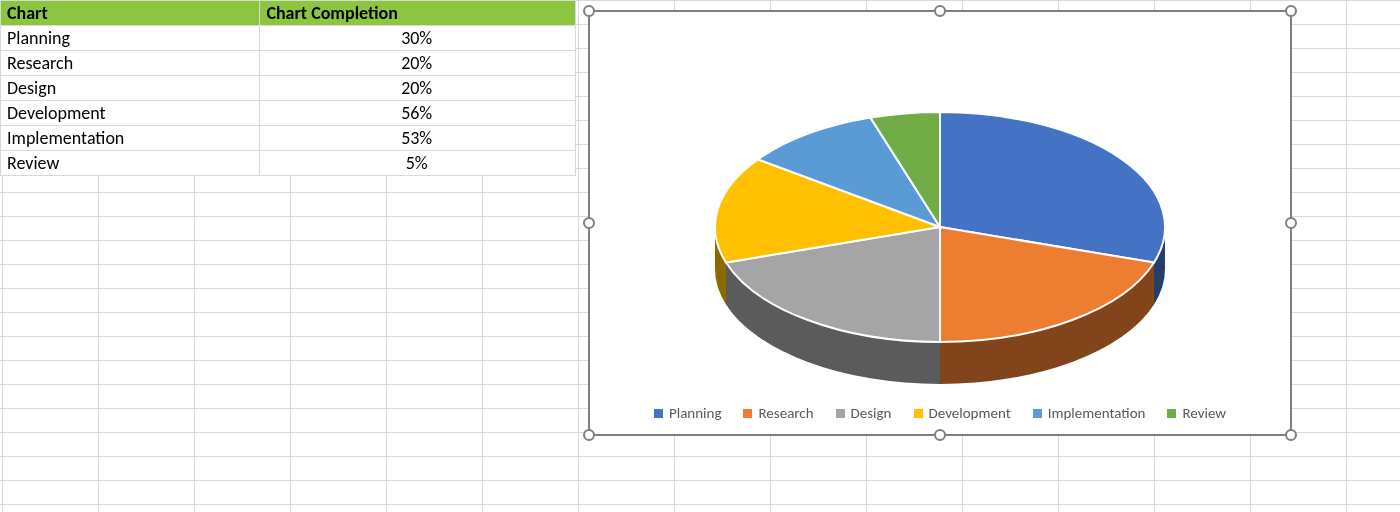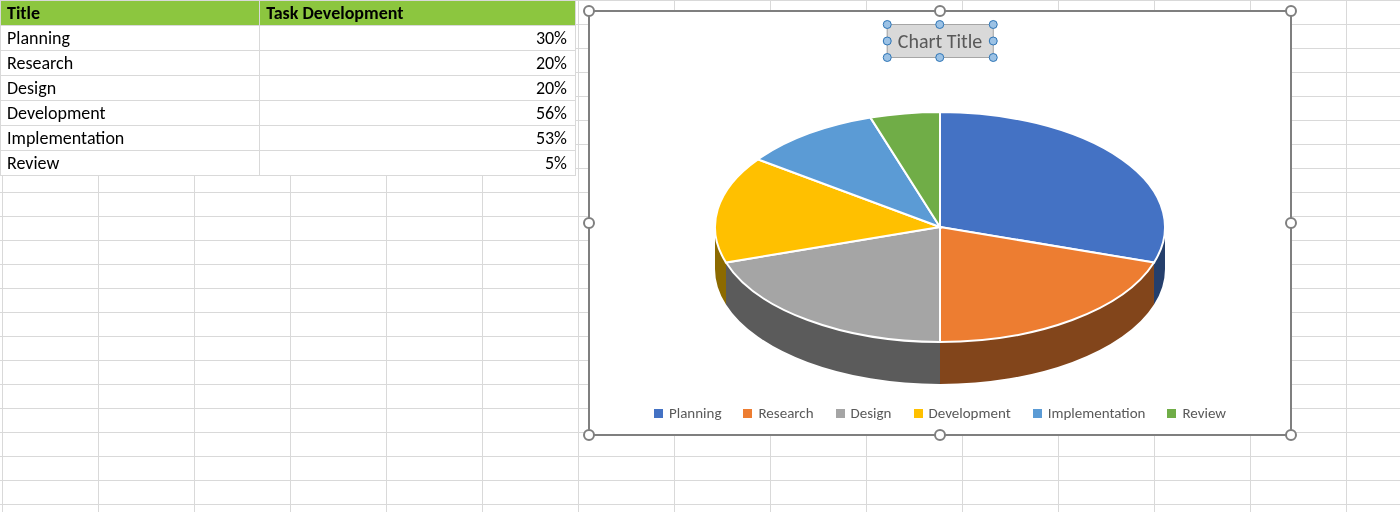--- a/index.html
+++ b/index.html
@@ -9,21 +9,21 @@
   .grid{position:absolute;left:0;top:0;right:0;bottom:0;
     background-image:
       linear-gradient(to right,#d9d9d9 1px,transparent 1px),
       linear-gradient(to bottom,#d9d9d9 1px,transparent 1px);
     background-size:96px 24px;
     background-position:578px 0,0 0;}
   
   .tbl{position:absolute;left:0;top:0;width:576px;border-collapse:collapse;background:#fff}
   .tbl th,.tbl td{border:1px solid #d9d9d9;padding:0 6px;height:24px;text-align:left;font-weight:400;font-size:18px;white-space:nowrap}
   .tbl th{background:#8cc63f;font-weight:700}
-  .tbl td.val{text-align:right;padding-right:8px}
+  .tbl td.val{text-align:center;padding-right:8px}
 
   
   .chartbox{position:absolute;left:588px;top:10px;width:704px;height:426px;
     background:#fff;border:2px solid #7f7f7f;box-sizing:border-box}
   .handle{position:absolute;width:12px;height:12px;border:2px solid #7f7f7f;background:#fff;border-radius:50%;box-sizing:border-box}
   .h-tl{left:-7px;top:-7px}.h-tr{right:-7px;top:-7px}.h-bl{left:-7px;bottom:-7px}.h-br{right:-7px;bottom:-7px}
   .h-tm{left:50%;top:-7px;transform:translateX(-50%)}
   .h-bm{left:50%;bottom:-7px;transform:translateX(-50%)}
   .h-ml{left:-7px;top:50%;transform:translateY(-50%)}
   .h-mr{right:-7px;top:50%;transform:translateY(-50%)}
@@ -43,22 +43,22 @@
 </style>
 </head>
 <body>
 
 <div class="stage">
   <div class="grid"></div>
 
   <table class="tbl">
     <tbody>
         <tr>
-      <th style="width:258px">Title</th>
-      <th style="width:318px">Task Development</th>
+      <th style="width:258px">Chart</th>
+      <th style="width:318px">Chart Completion</th>
     </tr>
     <tr>
           <td>Planning</td>
           <td class="val">30%</td>
         </tr>
     <tr>
           <td>Research</td>
           <td class="val">20%</td>
         </tr>
     <tr>
@@ -83,31 +83,20 @@
   <div class="chartbox">
     <span class="handle h-tl"></span>
     <span class="handle h-tm"></span>
     <span class="handle h-tr"></span>
     <span class="handle h-ml"></span>
     <span class="handle h-mr"></span>
     <span class="handle h-bl"></span>
     <span class="handle h-bm"></span>
     <span class="handle h-br"></span>
 
-    <div class="title-wrap">
-      <div class="title-sel"><span>Chart Title</span></div>
-      <span class="tdot td-tl"></span>
-      <span class="tdot td-tm"></span>
-      <span class="tdot td-tr"></span>
-      <span class="tdot td-ml"></span>
-      <span class="tdot td-mr"></span>
-      <span class="tdot td-bl"></span>
-      <span class="tdot td-bm"></span>
-      <span class="tdot td-br"></span>
-    </div>
 
     <svg class="pie" id="pie-svg" width="480" height="300" viewBox="0 0 480 300">
         <path d="M 465 135 A 225 115 0 0 1 453.98771616640954 170.53695435311894 L 453.98771616640954 212.53695435311894 A 225 115 0 0 0 465 177 Z" fill="rgb(37,63,108)"></path>
         <path d="M 453.98771616640954 170.53695435311894 A 225 115 0 0 1 240.00000000000003 250 L 240.00000000000003 292 A 225 115 0 0 0 453.98771616640954 212.53695435311894 Z" fill="rgb(130,69,27)"></path>
         <path d="M 240.00000000000003 250 A 225 115 0 0 1 26.01228383359046 170.53695435311897 L 26.01228383359046 212.53695435311897 A 225 115 0 0 0 240.00000000000003 292 Z" fill="rgb(91,91,91)"></path>
         <path d="M 26.01228383359046 170.53695435311897 A 225 115 0 0 1 15 135.00000000000003 L 15 177.00000000000003 A 225 115 0 0 0 26.01228383359046 212.53695435311897 Z" fill="rgb(140,106,0)"></path>
         <path d="M 240 135 L 240 20 A 225 115 0 0 1 453.98771616640954 170.53695435311894 Z" fill="#4472C4" stroke="#fff" stroke-width="2"></path>
         <path d="M 240 135 L 453.98771616640954 170.53695435311894 A 225 115 0 0 1 240.00000000000003 250 Z" fill="#ED7D31" stroke="#fff" stroke-width="2"></path>
         <path d="M 240 135 L 240.00000000000003 250 A 225 115 0 0 1 26.01228383359046 170.53695435311897 Z" fill="#A5A5A5" stroke="#fff" stroke-width="2"></path>
         <path d="M 240 135 L 26.01228383359046 170.53695435311897 A 225 115 0 0 1 57.971176265636785 67.40469598636561 Z" fill="#FFC000" stroke="#fff" stroke-width="2"></path>

